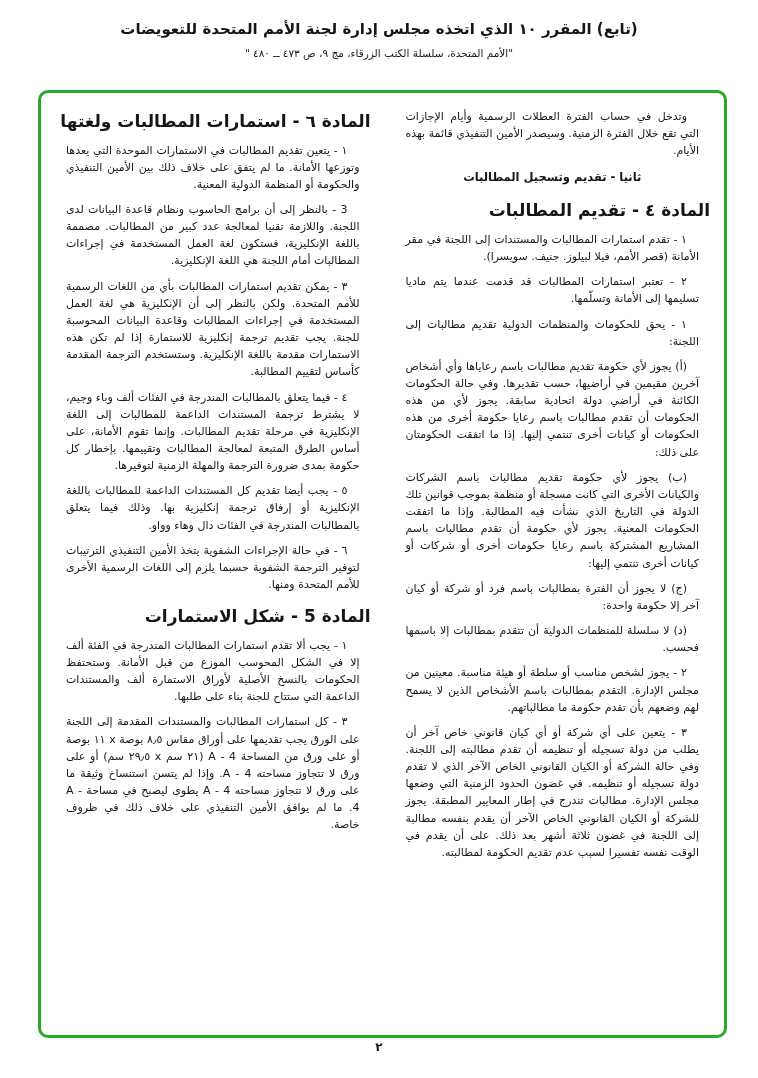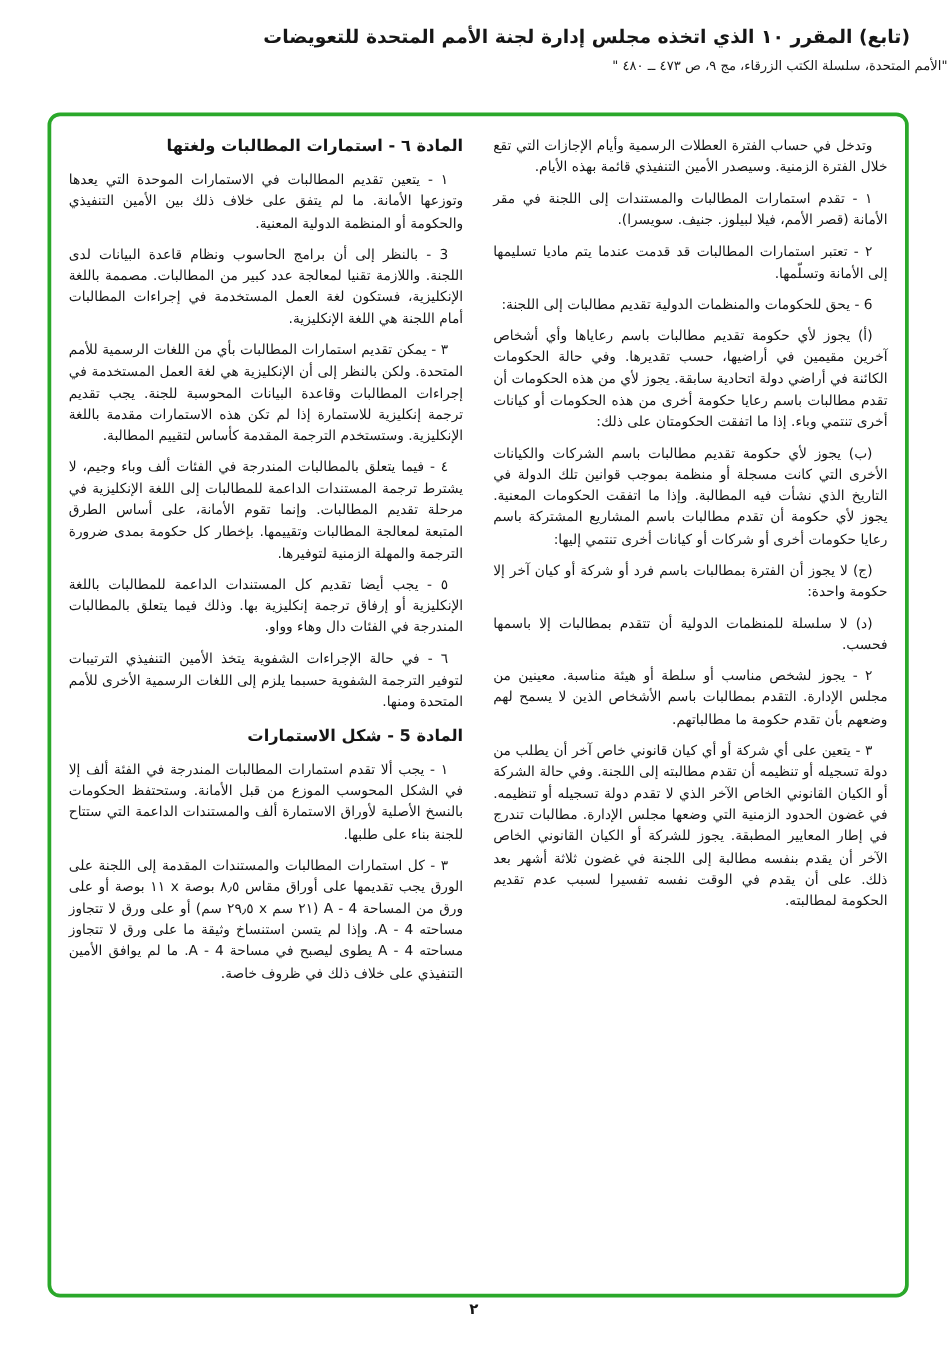--- a/index.html
+++ b/index.html
@@ -14,20 +14,21 @@
     font-family: "DejaVu Sans", sans-serif;
     color: #161616;
     overflow: hidden;
   }
   .doc { position: absolute; inset: 0; }
 
   .header {
     position: absolute;
     top: 19px;
     left: 0; right: 0;
+    text-align: center;
     direction: rtl;
   }
   .title {
     font-size: 15px;
     font-weight: bold;
     margin: 0 30px;
     line-height: 1.4;
   }
   .subtitle {
     font-size: 10.5px;
@@ -56,33 +57,33 @@
   }
   .col {
     flex: 1 1 0;
     min-width: 0;
     direction: rtl;
     text-align: justify;
     font-size: 11px;
     line-height: 1.56;
   }
   .para {
-    margin: 0 0 8px;
+    margin: 0 11px 8px;
     text-indent: 12px;
   }
   .section-heading {
     text-align: center;
     font-weight: bold;
     font-size: 11.5px;
     margin: 10px 0;
     text-indent: 0;
   }
   .article-heading {
     font-weight: bold;
-    font-size: 13px;
+    font-size: 17px;
     margin: 10px 0 7px;
     text-indent: 0;
   }
   .col > :first-child { margin-top: 0; }
 
   .page-number {
     position: absolute;
     left: 0; right: 0;
     top: 1040px;
     text-align: center;
@@ -98,24 +99,26 @@
   <div class="header">
     <h1 class="title">(تابع) المقرر ١٠ الذي اتخذه مجلس إدارة لجنة الأمم المتحدة للتعويضات</h1>
     <div class="subtitle">"الأمم المتحدة، سلسلة الكتب الزرقاء، مج ٩، ص ٤٧٣ ــ ٤٨٠ "</div>
   </div>
 
   <div class="green-box" style="border-color: rgb(42, 168, 42);">
     <div class="columns">
 
       <div class="col" dir="rtl">
         <p class="para">وتدخل في حساب الفترة العطلات الرسمية وأيام الإجازات التي تقع خلال الفترة الزمنية. وسيصدر الأمين التنفيذي قائمة بهذه الأيام.</p>
+        <h2 class="section-heading">ثانيا - تقديم وتسجيل المطالبات</h2>
+        <h3 class="article-heading">المادة ٤ - تقديم المطالبات</h3>
         <p class="para">١ - تقدم استمارات المطالبات والمستندات إلى اللجنة في مقر الأمانة (قصر الأمم، فيلا لبيلوز. جنيف. سويسرا).</p>
         <p class="para">٢ - تعتبر استمارات المطالبات قد قدمت عندما يتم ماديا تسليمها إلى الأمانة وتسلّمها.</p>
-        <p class="para">6 - يحق للحكومات والمنظمات الدولية تقديم مطالبات إلى اللجنة:</p>
-        <p class="para">(أ) يجوز لأي حكومة تقديم مطالبات باسم رعاياها وأي أشخاص آخرين مقيمين في أراضيها، حسب تقديرها. وفي حالة الحكومات الكائنة في أراضي دولة اتحادية سابقة. يجوز لأي من هذه الحكومات أن تقدم مطالبات باسم رعايا حكومة أخرى من هذه الحكومات أو كيانات أخرى تنتمي وباء. إذا ما اتفقت الحكومتان على ذلك:</p>
+        <p class="para">١ - يحق للحكومات والمنظمات الدولية تقديم مطالبات إلى اللجنة:</p>
+        <p class="para">(أ) يجوز لأي حكومة تقديم مطالبات باسم رعاياها وأي أشخاص آخرين مقيمين في أراضيها، حسب تقديرها. وفي حالة الحكومات الكائنة في أراضي دولة اتحادية سابقة. يجوز لأي من هذه الحكومات أن تقدم مطالبات باسم رعايا حكومة أخرى من هذه الحكومات أو كيانات أخرى تنتمي إليها. إذا ما اتفقت الحكومتان على ذلك:</p>
         <p class="para">(ب) يجوز لأي حكومة تقديم مطالبات باسم الشركات والكيانات الأخرى التي كانت مسجلة أو منظمة بموجب قوانين تلك الدولة في التاريخ الذي نشأت فيه المطالبة. وإذا ما اتفقت الحكومات المعنية. يجوز لأي حكومة أن تقدم مطالبات باسم المشاريع المشتركة باسم رعايا حكومات أخرى أو شركات أو كيانات أخرى تنتمي إليها:</p>
         <p class="para">(ج) لا يجوز أن الفترة بمطالبات باسم فرد أو شركة أو كيان آخر إلا حكومة واحدة:</p>
         <p class="para">(د) لا سلسلة للمنظمات الدولية أن تتقدم بمطالبات إلا باسمها فحسب.</p>
         <p class="para">٢ - يجوز لشخص مناسب أو سلطة أو هيئة مناسبة. معينين من مجلس الإدارة. التقدم بمطالبات باسم الأشخاص الذين لا يسمح لهم وضعهم بأن تقدم حكومة ما مطالباتهم.</p>
         <p class="para">٣ - يتعين على أي شركة أو أي كيان قانوني خاص آخر أن يطلب من دولة تسجيله أو تنظيمه أن تقدم مطالبته إلى اللجنة. وفي حالة الشركة أو الكيان القانوني الخاص الآخر الذي لا تقدم دولة تسجيله أو تنظيمه. في غضون الحدود الزمنية التي وضعها مجلس الإدارة. مطالبات تندرج في إطار المعايير المطبقة. يجوز للشركة أو الكيان القانوني الخاص الآخر أن يقدم بنفسه مطالبة إلى اللجنة في غضون ثلاثة أشهر بعد ذلك. على أن يقدم في الوقت نفسه تفسيرا لسبب عدم تقديم الحكومة لمطالبته.</p>
       </div>
 
       <div class="col" dir="rtl">
         <h3 class="article-heading">المادة ٦ - استمارات المطالبات ولغتها</h3>
         <p class="para">١ - يتعين تقديم المطالبات في الاستمارات الموحدة التي يعدها وتوزعها الأمانة. ما لم يتفق على خلاف ذلك بين الأمين التنفيذي والحكومة أو المنظمة الدولية المعنية.</p>

